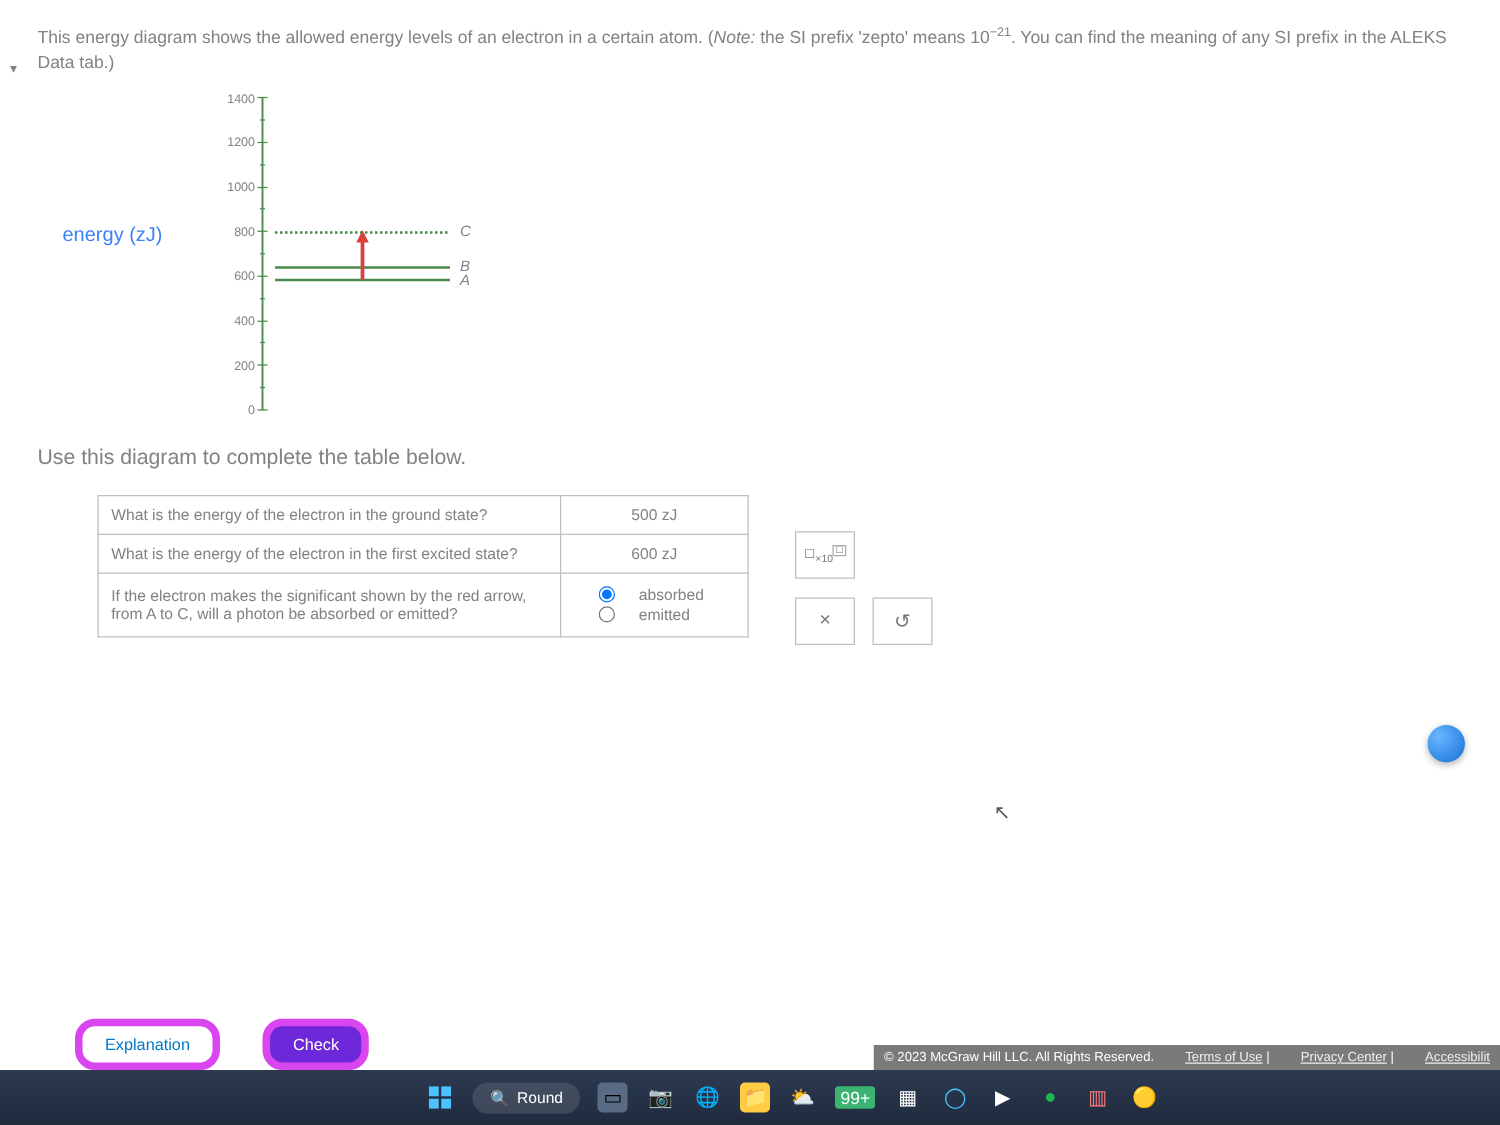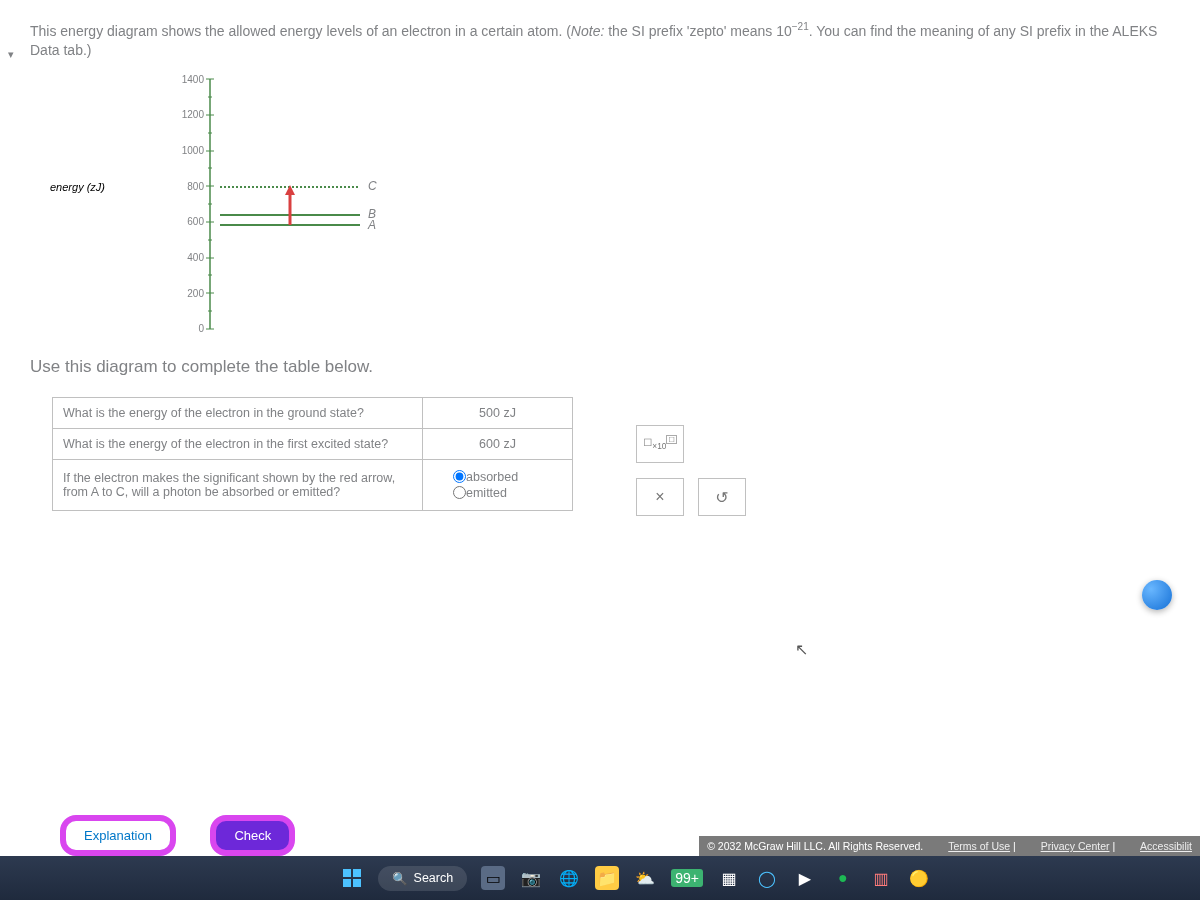--- a/index.html
+++ b/index.html
@@ -31,54 +31,53 @@
   font-size: 11px;
 }
 .diagram-area {
   position: relative;
   height: 280px;
   margin-left: 20px;
 }
 .y-axis-label {
   position: absolute;
   left: 0; top: 112px;
-  color: #000000;
-  font-size: 11px;
-  font-style: italic;
+  color: #3b82f6;
+  font-size: 16px;
 }
 .diagram-svg {
   position: absolute;
   left: 110px; top: 0;
 }
 .instruction {
   color: #808285;
   font-size: 17px;
   margin: 8px 0 20px 0;
 }
 .question-table {
-  margin-left: 22px;
+  margin-left: 48px;
   border-collapse: collapse;
 }
 .question-table td {
   border: 1px solid #c0c0c0;
   padding: 8px 10px;
   color: #808285;
   font-size: 12.5px;
   vertical-align: middle;
 }
 .q-col { width: 370px; }
 .a-col { width: 150px; text-align: center; }
 .answer-input {
   width: 40px; height: 18px;
   border: 1px solid #3a72b8;
   background: #fff;
   font-size: 11px;
   text-align: center;
 }
-.radio-row { display: flex; align-items: center; gap: 0; margin: 2px 0; justify-content: flex-start; padding-left: 20px;}
+.radio-row { display: flex; align-items: center; gap: 19px; margin: 2px 0; justify-content: flex-start; padding-left: 20px;}
 .radio-row input { margin: 0; }
 .tool-box {
   position: absolute;
   border: 1px solid #c0c0c0;
   background: #fff;
   display: flex; align-items: center; justify-content: center;
 }
 .footer-bar {
   position: absolute;
   left: 30px; right: 0; bottom: 20px;
@@ -237,42 +236,42 @@
   <div class="tool-box" style="left:698px;top:478px;width:48px;height:38px;font-size:16px;color:#777;">
     <span>↺</span>
   </div>
 
   <div class="cursor-arrow">↖</div>
 
   <div class="footer-bar">
     <span class="btn btn-expl">Explanation</span>
     <span class="btn btn-check">Check</span>
     <div class="copyright">
-      <span>© 2032 McGraw Hill LLC. All Rights Reserved.</span>
+      <span>© 2023 McGraw Hill LLC. All Rights Reserved.</span>
       <a>Terms of Use</a> |
       <a>Privacy Center</a> |
       <a>Accessibilit</a>
     </div>
   </div>
 
   <div class="assist-bubble"></div>
 </div>
 
 <div class="taskbar">
   <div class="tb-icon">
     <svg width="18" height="18">
         <rect x="0" y="0" width="8" height="8" fill="#4cc2ff"></rect>
         <rect x="10" y="0" width="8" height="8" fill="#4cc2ff"></rect>
         <rect x="0" y="10" width="8" height="8" fill="#4cc2ff"></rect>
         <rect x="10" y="10" width="8" height="8" fill="#4cc2ff"></rect>
       </svg>
   </div>
   <div class="search-box">
     <span>🔍</span>
-    <span>Search</span>
+    <span>Round</span>
   </div>
   <div class="tb-icon" style="background:#5a6b85">▭</div>
   <div class="tb-icon">📷</div>
   <div class="tb-icon" style="color:#3cc;">🌐</div>
   <div class="tb-icon" style="background:#ffcc44">📁</div>
   <div class="tb-icon">⛅</div>
   <div style="background:#3cb371;color:#fff;font-size:14px;padding:1px 4px;border-radius:3px;">99+</div>
   <div class="tb-icon" style="color:#fff">▦</div>
   <div class="tb-icon" style="color:#4cc2ff">◯</div>
   <div class="tb-icon" style="color:#fff">▶</div>

